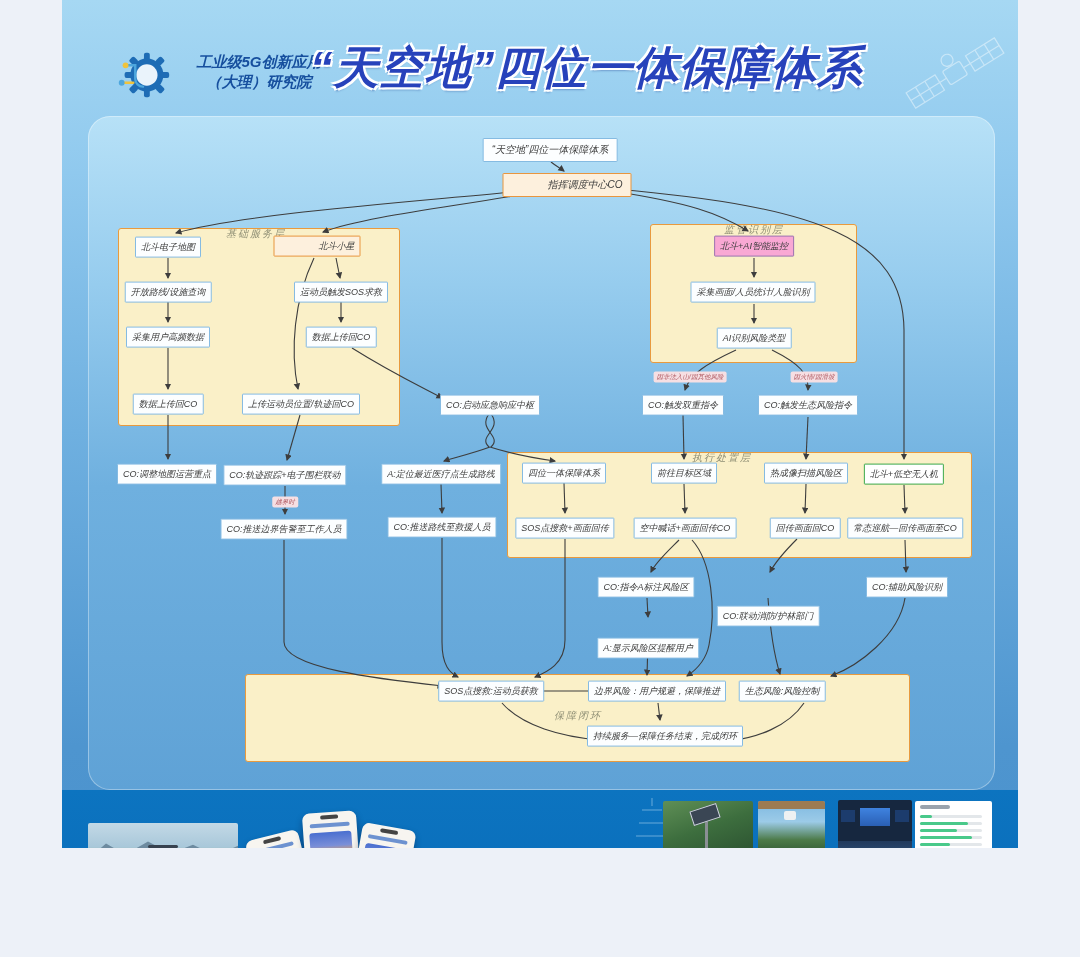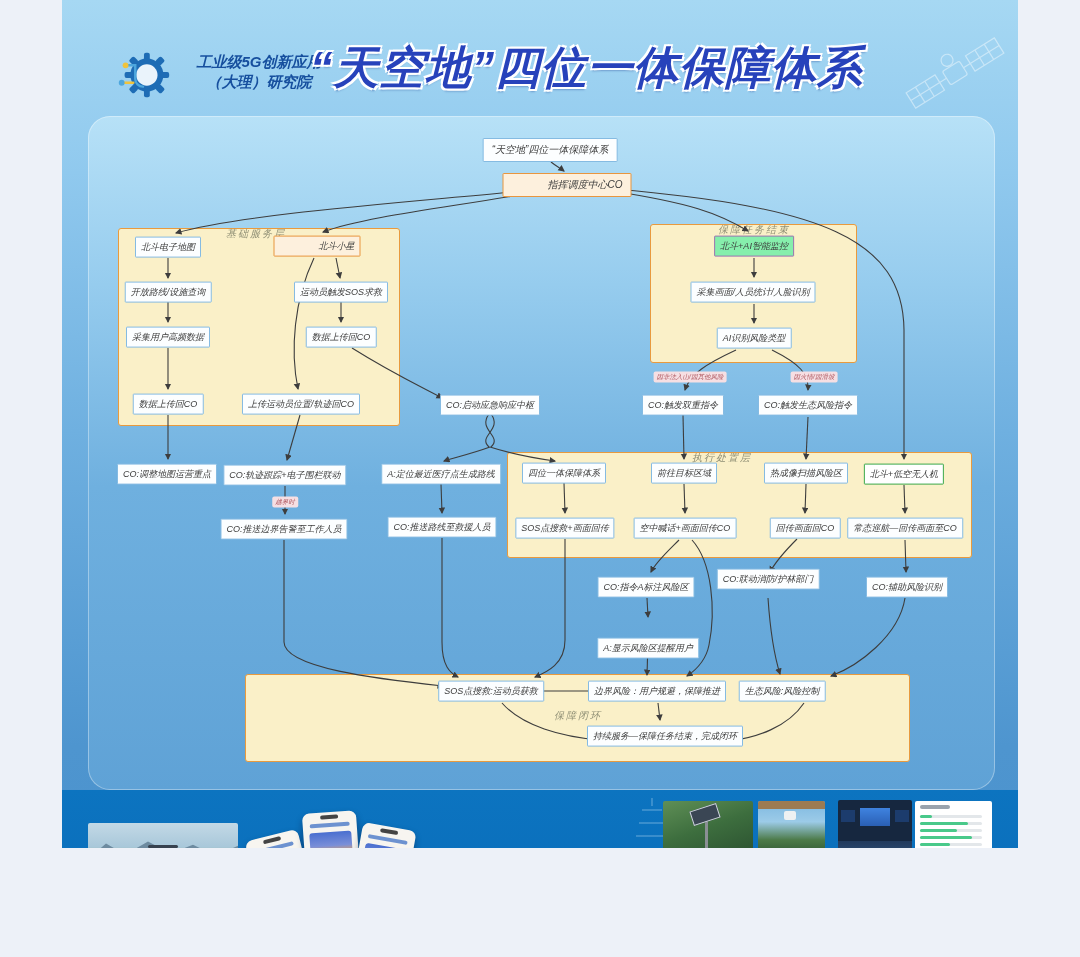--- a/index.html
+++ b/index.html
@@ -17,21 +17,21 @@
   .panel{position:absolute;left:88px;top:116px;width:907px;height:674px;border-radius:22px;
     background:linear-gradient(180deg,#b7e1f7 0%,#96ccee 25%,#6fb0df 55%,#5fa2d6 100%);
     box-shadow:inset 0 0 0 1px rgba(255,255,255,.35);}
   .section{position:absolute;background:#faf0c8;border:1.5px solid #e89a3e;border-radius:3px;z-index:1;}
   .seclabel{position:absolute;transform:translate(-50%,-50%);font-size:10px;color:#8f8f75;letter-spacing:2px;z-index:2;white-space:nowrap;}
   svg.wires{position:absolute;left:0;top:0;z-index:3;pointer-events:none;}
   .node{position:absolute;transform:translate(-50%,-50%);z-index:4;background:#fcfeff;border:1px solid #85bbe2;
     color:#3c3c3c;font-size:9px;line-height:1.2;padding:4px 5px;white-space:nowrap;text-align:center;border-radius:1px;}
   .node.big{font-size:10px;padding:5px 8px;}
   .node.orange{background:#fdf0dd;border:1.3px solid #e8963f;padding-left:44px;}
-  .node.purple{background:#86efac;border:1.3px solid #9b72b0;}
+  .node.purple{background:#f9a8d4;border:1.3px solid #9b72b0;}
   .node.green{background:#ffffff;border:1.3px solid #3aa849;}
   .elabel{position:absolute;transform:translate(-50%,-50%);z-index:5;background:#f6dfe3;color:#b05a62;font-size:6.5px;
     padding:1px 3px;border-radius:2px;white-space:nowrap;}
   
   .bottom{position:absolute;left:62px;top:790px;width:956px;height:167px;
     background:linear-gradient(180deg,#0c74c0 0%,#0a6ebb 60%,#0863ac 100%);overflow:hidden;}
   .streak{position:absolute;background:rgba(255,255,255,.10);height:2px;border-radius:2px;}
   .ph{position:absolute;border-radius:2px;overflow:hidden;}
   
   .evtol{left:26px;top:33px;width:150px;height:84px;background:
@@ -138,21 +138,21 @@
     </g>
   </svg>
 
   <div class="panel"></div>
 
   <div class="section" style="left:118px;top:228px;width:280px;height:196px"></div>
   <div class="section" style="left:650px;top:224px;width:205px;height:137px"></div>
   <div class="section" style="left:507px;top:452px;width:463px;height:104px"></div>
   <div class="section" style="left:245px;top:674px;width:663px;height:86px"></div>
   <div class="seclabel" style="left:256px;top:234px">基础服务层</div>
-  <div class="seclabel" style="left:754px;top:230px">保障任务结束</div>
+  <div class="seclabel" style="left:754px;top:230px">监管识别层</div>
   <div class="seclabel" style="left:722px;top:458px">执行处置层</div>
   <div class="seclabel" style="left:578px;top:716px">保障闭环</div>
 
   <svg class="wires" width="1080" height="957" viewBox="0 0 1080 957">
     <defs>
       <marker id="ah" markerWidth="7" markerHeight="7" refX="5" refY="3" orient="auto">
         <path d="M0,0 L6,3 L0,6 z" fill="#3d3d3d"></path>
       </marker>
     </defs>
     <g stroke="#3d3d3d" stroke-width="1.1" fill="none" marker-end="url(#ah)">
@@ -235,21 +235,21 @@
   <div class="node" style="left:684px;top:473px">前往目标区域</div>
   <div class="node" style="left:806px;top:473px">热成像扫描风险区</div>
   <div class="node green" style="left:904px;top:474px">北斗+低空无人机</div>
   <div class="node" style="left:565px;top:528px">SOS点搜救+画面回传</div>
   <div class="node" style="left:685px;top:528px">空中喊话+画面回传CO</div>
   <div class="node" style="left:805px;top:528px">回传画面回CO</div>
   <div class="node" style="left:905px;top:528px">常态巡航—回传画面至CO</div>
 
   <div class="node" style="left:646px;top:587px">CO:指令A标注风险区</div>
   <div class="node" style="left:648px;top:648px">A:显示风险区提醒用户</div>
-  <div class="node" style="left:768px;top:579px">CO:联动消防/护林部门</div>
+  <div class="node" style="left:768px;top:616px">CO:联动消防/护林部门</div>
   <div class="node" style="left:907px;top:587px">CO:辅助风险识别</div>
 
   <div class="node" style="left:491px;top:691px">SOS点搜救:运动员获救</div>
   <div class="node" style="left:657px;top:691px">边界风险：用户规避，保障推进</div>
   <div class="node" style="left:782px;top:691px">生态风险:风险控制</div>
   <div class="node" style="left:665px;top:736px">持续服务—保障任务结束，完成闭环</div>
 
   <div class="elabel" style="left:285px;top:502px">越界时</div>
   <div class="elabel" style="left:690px;top:377px">因非法入山/因其他风险</div>
   <div class="elabel" style="left:814px;top:377px">因火情/因滑坡</div>

